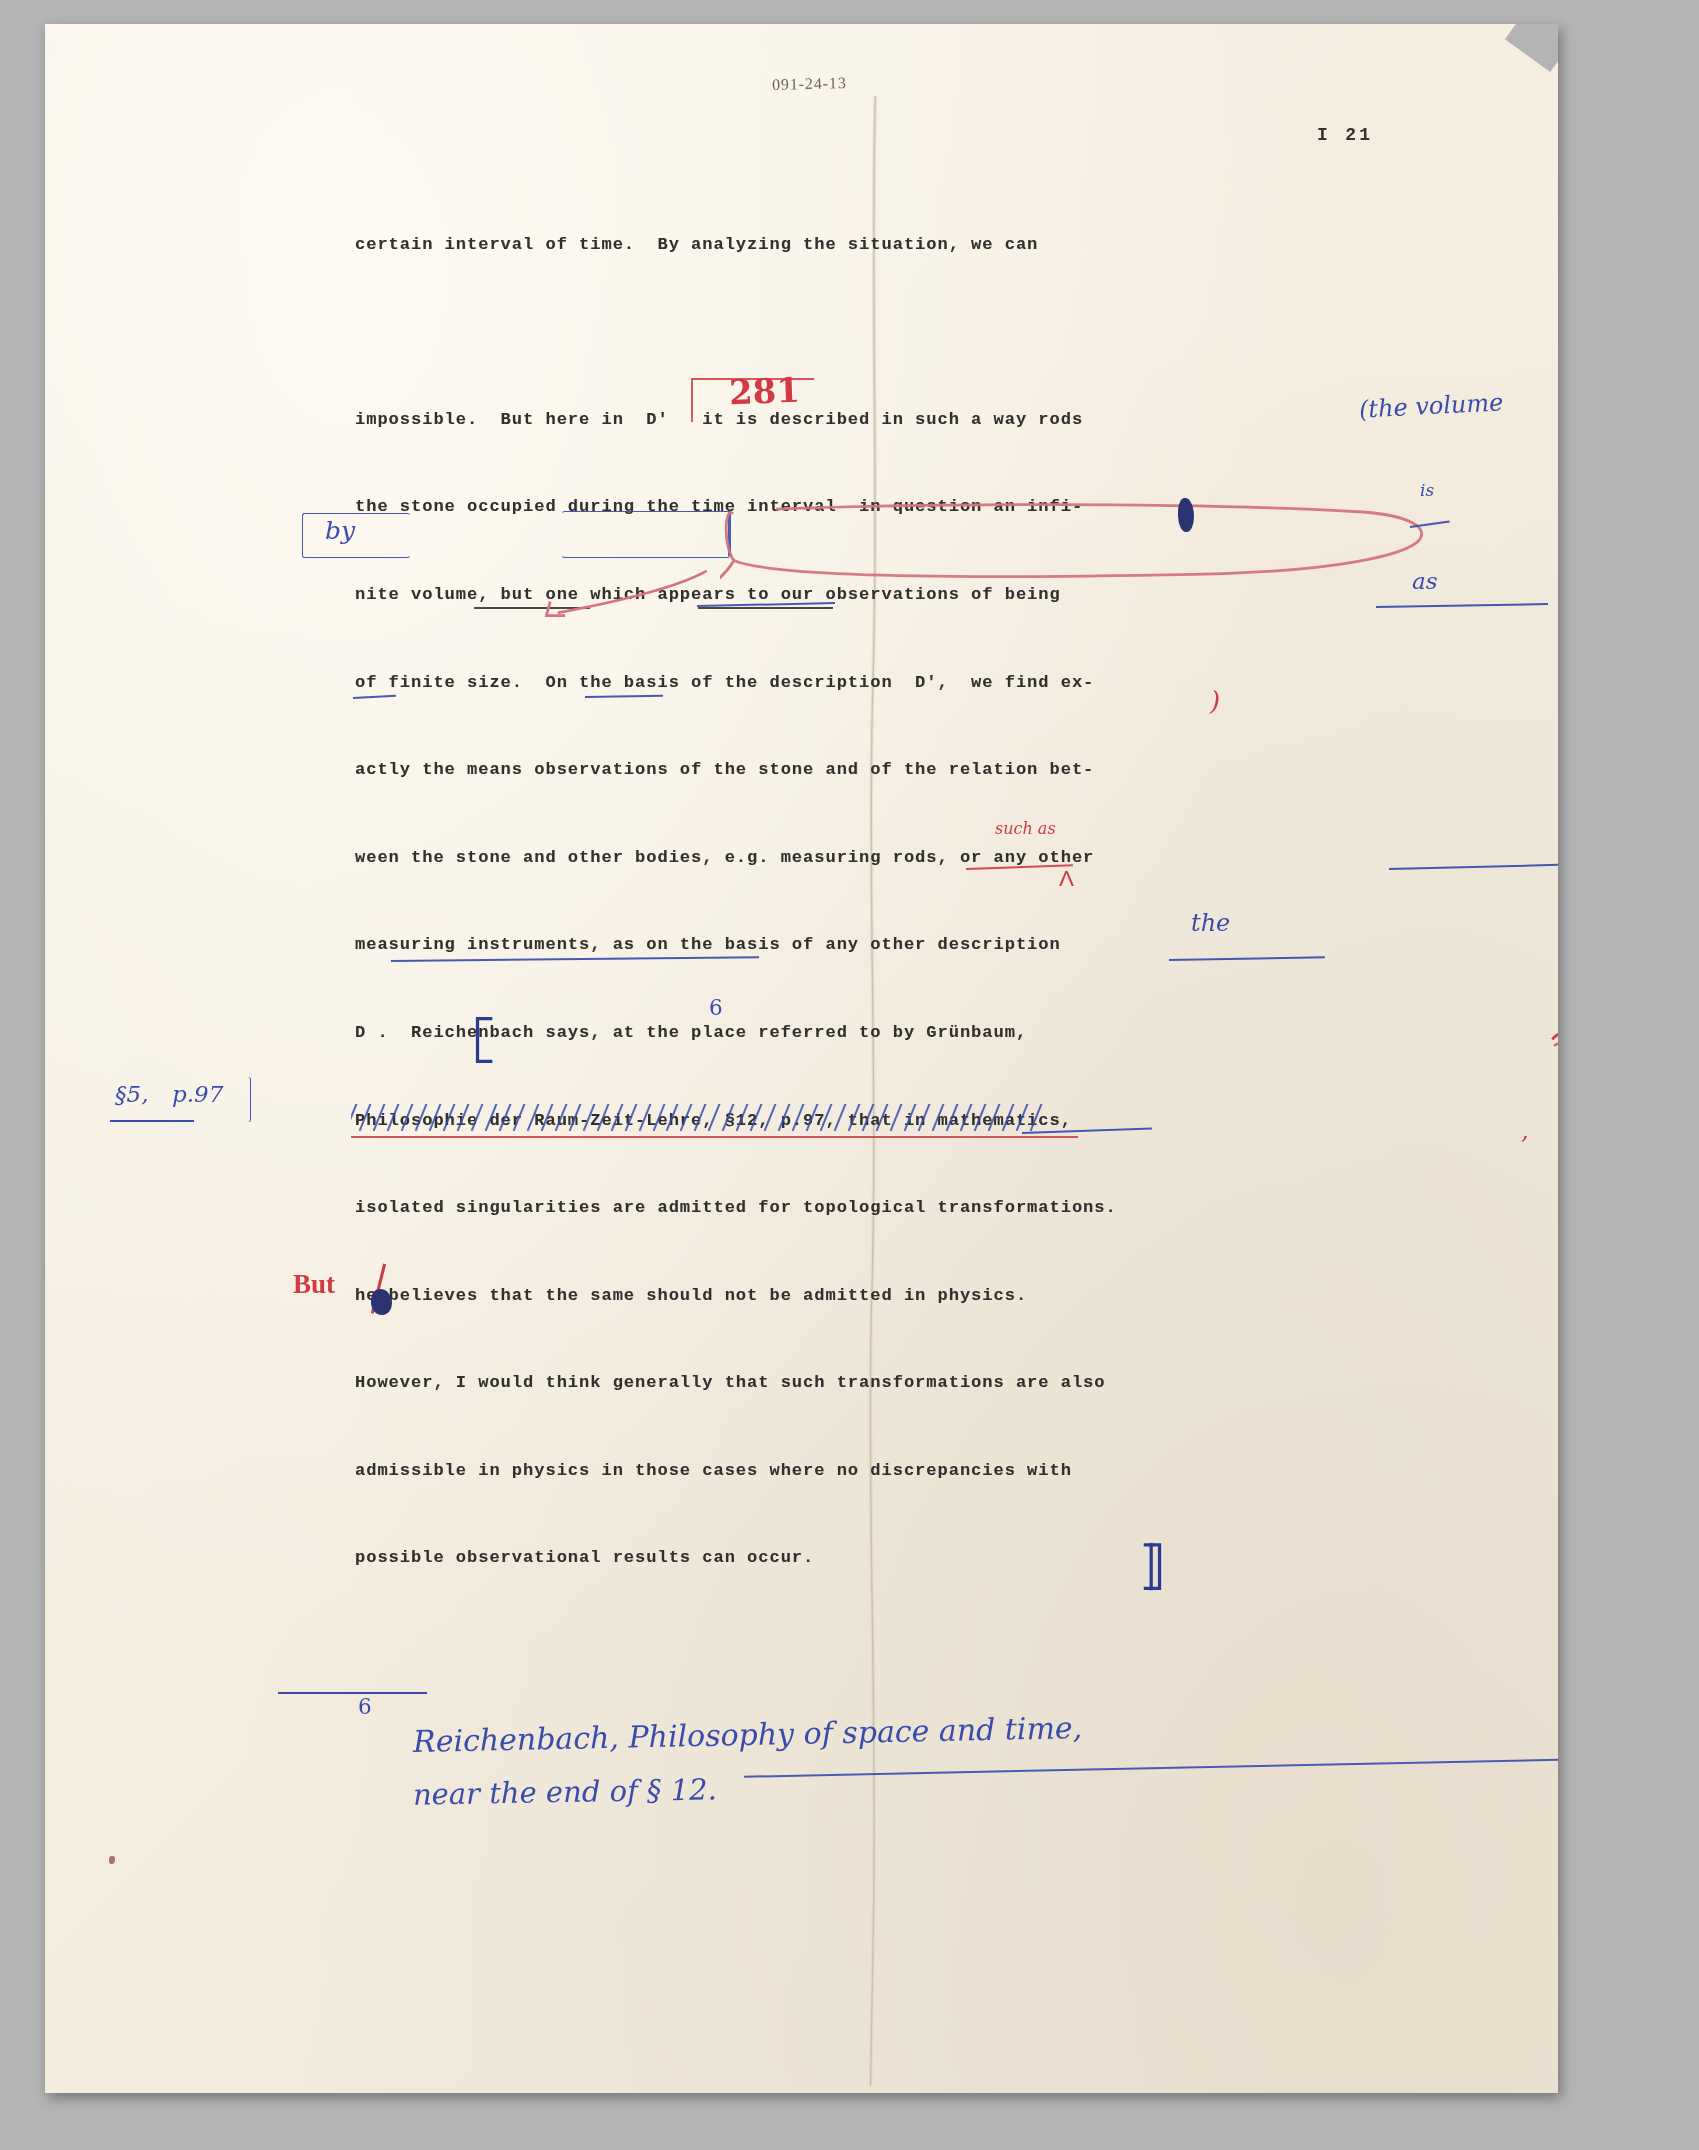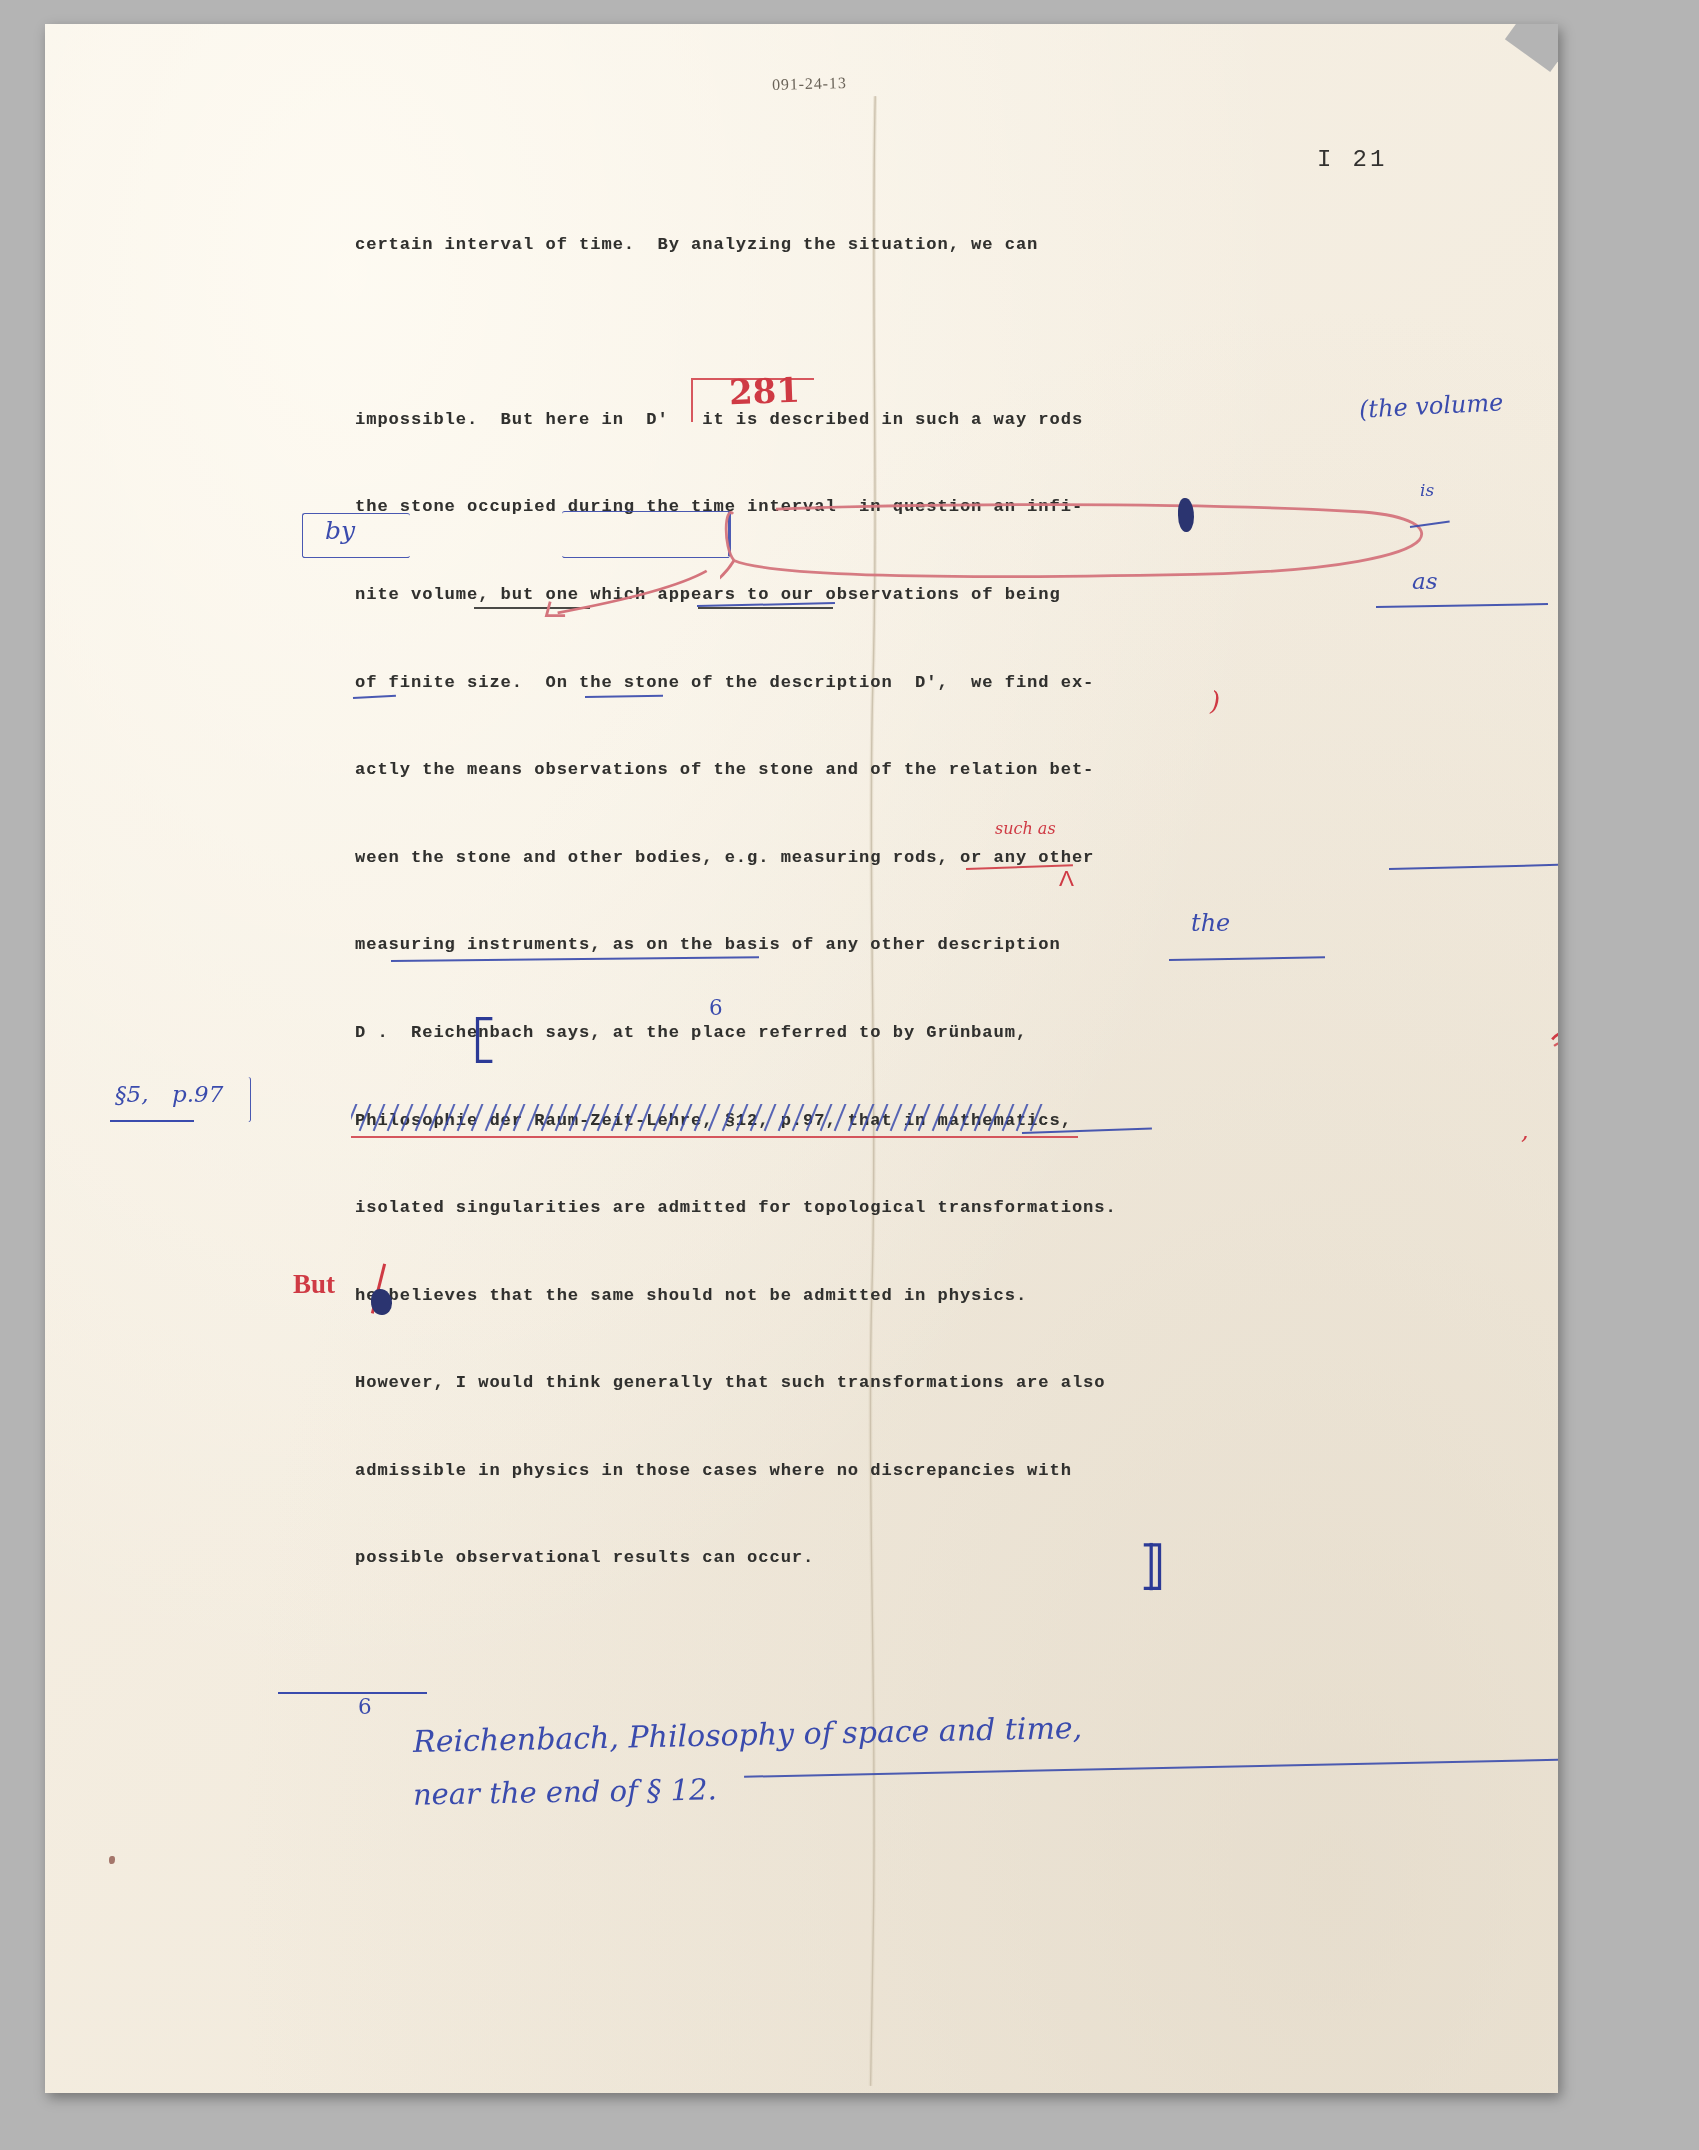--- a/index.html
+++ b/index.html
@@ -76,24 +76,24 @@
     top: 51px;
     font-family: "Liberation Serif", serif;
     font-size: 16px;
     color: #6a6358;
     letter-spacing: 0.9px;
     transform: rotate(-1.5deg);
   }
   .page-no {
     position: absolute;
     left: 1272px;
-    top: 122px;
+    top: 101px;
     font-family: "Liberation Mono", monospace;
-    font-size: 24px;
-    font-weight: 400;
+    font-size: 18px;
+    font-weight: 700;
     letter-spacing: 3.3px;
     color: #333230;
   }
 
   
   .hand {
     position: absolute;
     font-family: "DejaVu Serif", serif;
     font-style: italic;
     white-space: pre;
@@ -190,21 +190,21 @@
     <svg width="18.6" height="2069" viewBox="0 0 40 4440">
       <path d="M22 150 C 12 600, 30 1000, 16 1450 C 6 1900, 28 2300, 14 2750 C 4 3150, 26 3600, 18 4080 C 16 4250, 14 4350, 12 4430" stroke="#b9ae9a" stroke-width="3" fill="none" opacity="0.95"></path>
       <path d="M22 150 C 12 600, 30 1000, 16 1450 C 6 1900, 28 2300, 14 2750 C 4 3150, 26 3600, 18 4080 C 16 4250, 14 4350, 12 4430" stroke="#ded3c0" stroke-width="8" fill="none" opacity="0.5"></path>
     </svg>
   </div>
 
   <div class="typed" style="left:310px; top:211px;">certain interval of time.  By analyzing the situation, we can</div>
   <div class="typed" style="left:310px; top:386px;">impossible.  But here in  D'   it is described in such a way rods</div>
   <div class="typed" style="left:310px; top:473px;">the stone occupied during the time interval  in question an infi-</div>
   <div class="typed" style="left:310px; top:561px;">nite volume, but one which appears to our observations of being</div>
-  <div class="typed" style="left:310px; top:649px;">of finite size.  On the stone of the description  D',  we find ex-</div>
+  <div class="typed" style="left:310px; top:649px;">of finite size.  On the basis of the description  D',  we find ex-</div>
   <div class="typed" style="left:310px; top:736px;">actly the means observations of the stone and of the relation bet-</div>
   <div class="typed" style="left:310px; top:824px;">ween the stone and other bodies, e.g. measuring rods, or any other</div>
   <div class="typed" style="left:310px; top:911px;">measuring instruments, as on the basis of any other description</div>
   <div class="typed" style="left:310px; top:999px;">D .  Reichenbach says, at the place referred to by Grünbaum,</div>
   <div class="typed" style="left:310px; top:1087px;">Philosophie der Raum-Zeit-Lehre, §12, p.97, that in mathematics,</div>
   <div class="typed" style="left:310px; top:1174px;">isolated singularities are admitted for topological transformations.</div>
   <div class="typed" style="left:310px; top:1262px;">he believes that the same should not be admitted in physics.</div>
   <div class="typed" style="left:310px; top:1349px;">However, I would think generally that such transformations are also</div>
   <div class="typed" style="left:310px; top:1437px;">admissible in physics in those cases where no discrepancies with</div>
   <div class="typed" style="left:310px; top:1524px;">possible observational results can occur.</div>

